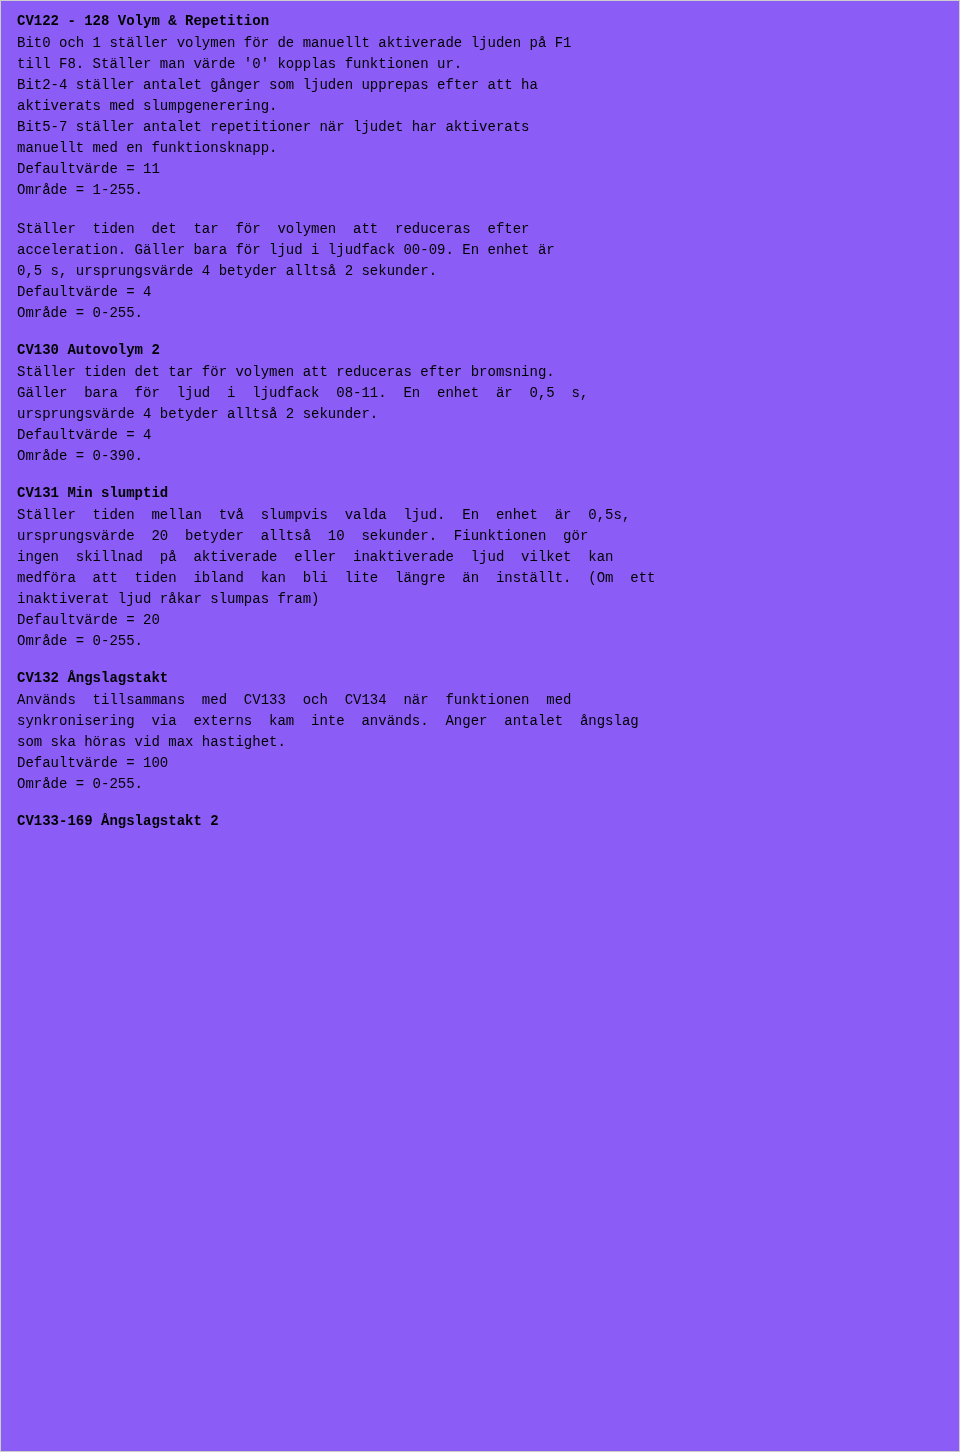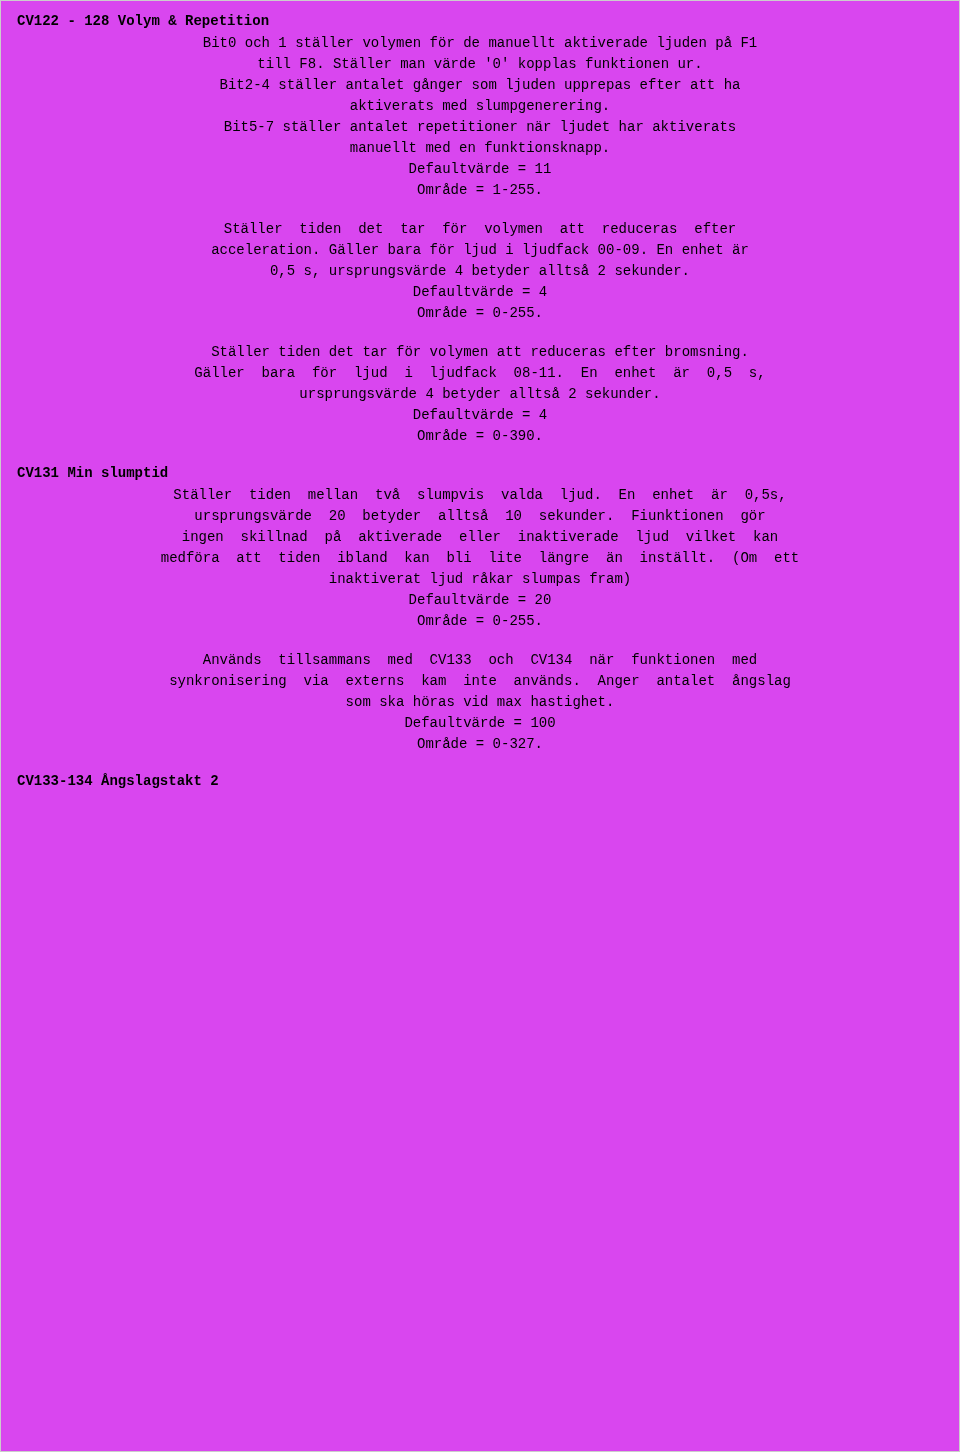--- a/index.html
+++ b/index.html
@@ -13,39 +13,38 @@
       font-family: 'Courier New', Courier, monospace;
       font-size: 14px;
       color: #000000;
       width: 960px;
       min-height: 1452px;
     }
 
     .page-container {
       width: 960px;
       min-height: 1452px;
-      background: #d946ef;
+      background: #8b5cf6;
       border: 1px solid #cccccc;
       padding: 12px 16px;
     }
 
     .section {
       margin-bottom: 18px;
     }
 
     .section-header {
       font-weight: bold;
       margin-bottom: 4px;
     }
 
     .section-body {
       line-height: 1.5;
       white-space: pre-wrap;
       word-wrap: break-word;
-      text-align: center;
     }
 
     .bold {
       font-weight: bold;
     }
   </style>
 </head>
 <body>
 
 <div class="page-container">
@@ -62,39 +61,41 @@
 Område = 1-255.</div>
     </div>
     <div class="section">
       <div class="section-body">Ställer  tiden  det  tar  för  volymen  att  reduceras  efter
 acceleration. Gäller bara för ljud i ljudfack 00-09. En enhet är
 0,5 s, ursprungsvärde 4 betyder alltså 2 sekunder.
 Defaultvärde = 4
 Område = 0-255.</div>
     </div>
     <div class="section">
+      <div class="section-header bold">CV130         Autovolym 2</div>
       <div class="section-body">Ställer tiden det tar för volymen att reduceras efter bromsning.
 Gäller  bara  för  ljud  i  ljudfack  08-11.  En  enhet  är  0,5  s,
 ursprungsvärde 4 betyder alltså 2 sekunder.
 Defaultvärde = 4
 Område = 0-390.</div>
     </div>
     <div class="section">
       <div class="section-header bold">CV131         Min slumptid</div>
       <div class="section-body">Ställer  tiden  mellan  två  slumpvis  valda  ljud.  En  enhet  är  0,5s,
 ursprungsvärde  20  betyder  alltså  10  sekunder.  Fiunktionen  gör
 ingen  skillnad  på  aktiverade  eller  inaktiverade  ljud  vilket  kan
 medföra  att  tiden  ibland  kan  bli  lite  längre  än  inställt.  (Om  ett
 inaktiverat ljud råkar slumpas fram)
 Defaultvärde = 20
 Område = 0-255.</div>
     </div>
     <div class="section">
+      <div class="section-header bold">CV132         Ångslagstakt</div>
       <div class="section-body">Används  tillsammans  med  CV133  och  CV134  när  funktionen  med
 synkronisering  via  externs  kam  inte  används.  Anger  antalet  ångslag
 som ska höras vid max hastighet.
 Defaultvärde = 100
-Område = 0-327.</div>
+Område = 0-255.</div>
     </div>
     <div class="section">
-      <div class="section-header bold">CV133-134      Ångslagstakt 2</div>
+      <div class="section-header bold">CV133-169      Ångslagstakt 2</div>
     </div>
   </div>
 
 </body></html>

